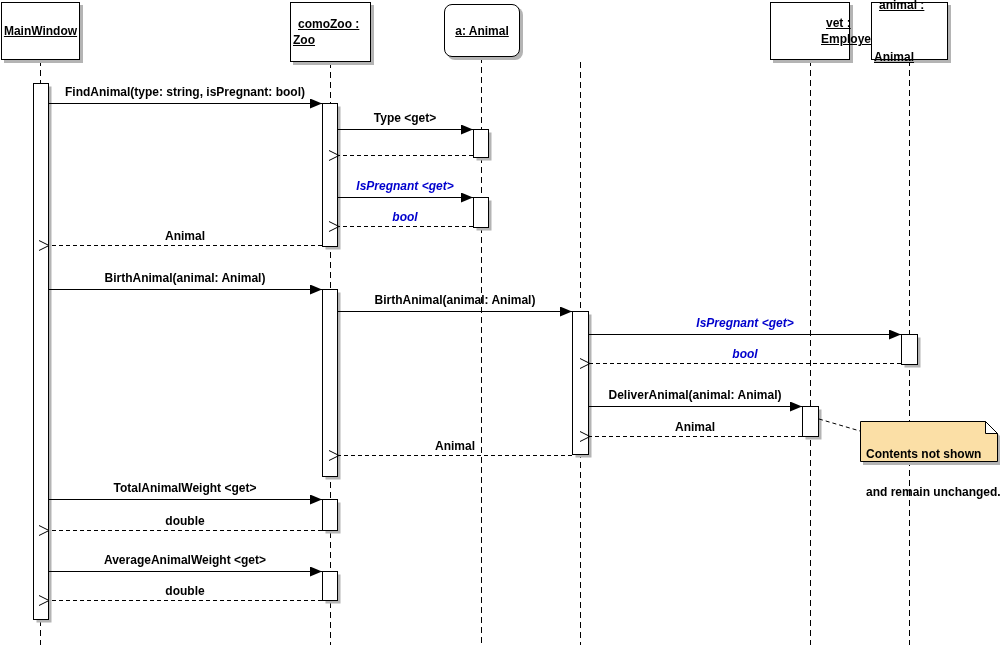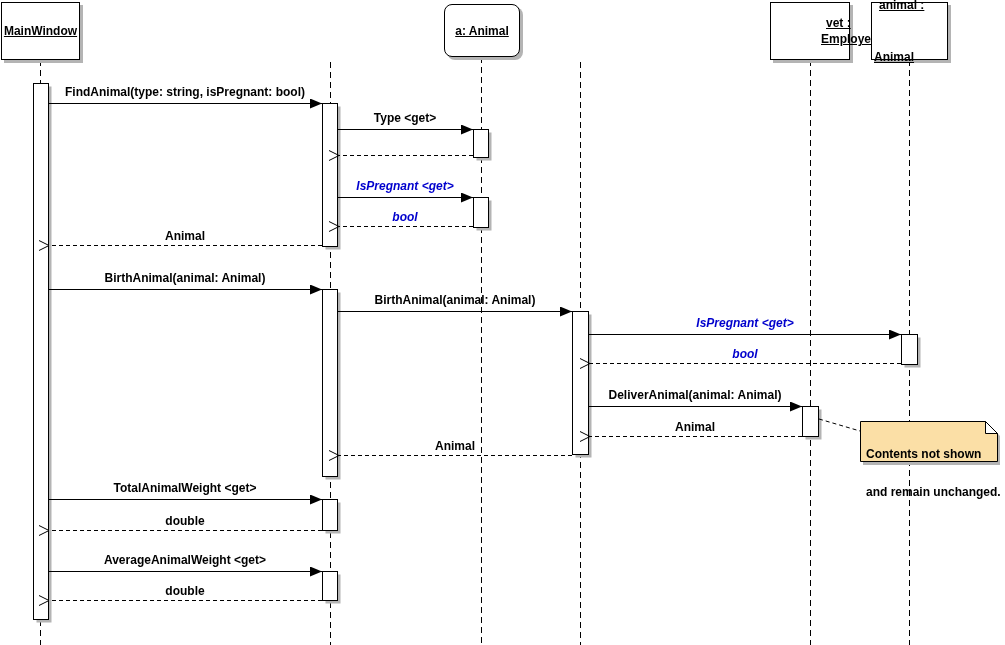--- a/index.html
+++ b/index.html
@@ -104,20 +104,24 @@
     <g>
       <path d="M863,424 L988,424 L1000,436 L1000,465 L863,465 Z" fill="#b4b4b4"></path>
       <path d="M860.5,421.5 L985.5,421.5 L997.5,433.5 L997.5,461.5 L860.5,461.5 Z" stroke="#000" stroke-width="1" fill="#FBDFA6"></path>
       <path d="M985.5,421.5 L985.5,433.5 L997.5,433.5 Z" fill="#ffffff" stroke="#000" stroke-width="1"></path>
     </g>
   </svg>
 
   <div class="hdr center" style="left:1px;top:2px;width:79px;height:58px;">
     <span class="ln">MainWindow</span>
   </div>
+  <div class="hdr two" style="left:290px;top:2px;width:81px;height:60px;">
+    <span class="ln p1">comoZoo :</span>
+    <span class="ln p2">Zoo</span>
+  </div>
   <div class="hdr center" style="left:444px;top:4px;width:76px;height:53px;border-radius:8px;">
     <span class="ln">a: Animal</span>
   </div>
   <div class="hdr two" style="left:770px;top:2px;width:80px;height:58px;padding-left:48px;">
     <span class="ln p1">vet :</span>
     <span class="ln p2">Employee</span>
   </div>
   <div class="hdr two" style="left:871px;top:2px;width:77px;height:58px;gap:36px;">
     <span class="ln p1">animal :</span>
     <span class="ln p2">Animal</span>

